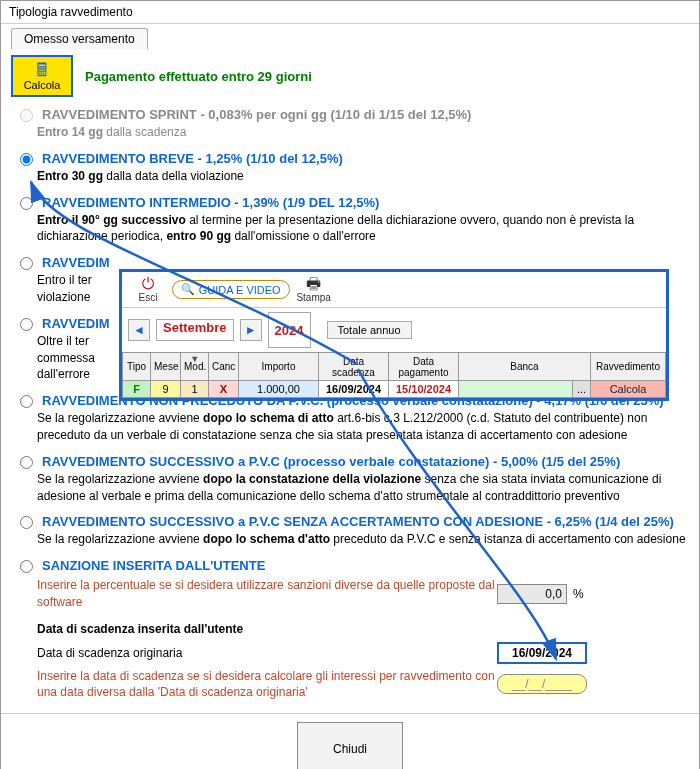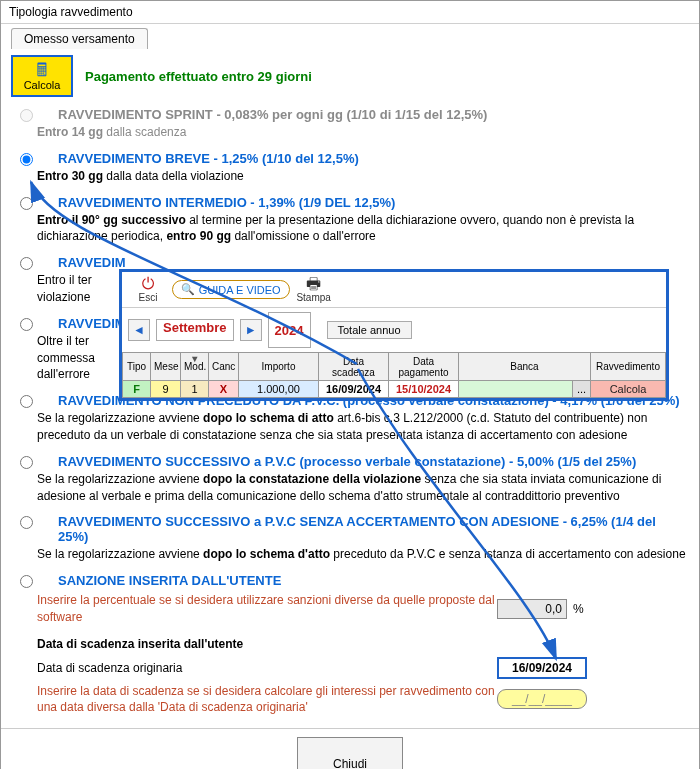--- a/index.html
+++ b/index.html
@@ -14,21 +14,21 @@
   .window { border: 1px solid #999; width: 700px; }
   .titlebar { padding: 4px 8px; font-size: 12px; background: #fff; border-bottom: 1px solid #d0d0d0; }
   .content { padding: 4px 10px 8px 10px; position: relative; }
   .tabbar { margin: 0 0 6px 0; }
   .tab { display: inline-block; border: 1px solid #aaa; border-bottom: none; padding: 3px 12px; border-radius: 3px 3px 0 0; background: #f8f8f8; font-size: 12px; }
   .calc-row { display: flex; align-items: center; gap: 12px; margin-bottom: 6px; }
   .calc-btn { width: 62px; height: 42px; border: 2px solid #1560d4; background: #ffe300; display: flex; flex-direction: column; align-items: center; justify-content: center; font-size: 11px; cursor: pointer; }
   .calc-btn .icn { font-size: 18px; line-height: 1; color: #1560d4; }
   .status-msg { color: #008000; font-weight: bold; font-size: 13px; }
   .opt { margin: 10px 0 4px 4px; }
-  .opt-h { display: flex; align-items: flex-start; gap: 22px; }
+  .opt-h { display: flex; align-items: flex-start; gap: 6px; }
   .opt-h input[type=radio] { margin-top: 2px; }
   .opt-title { color: #0b66d4; font-weight: bold; font-size: 13px; }
   .opt-title.disabled { color: #8a8a8a; }
   .opt-desc { margin: 2px 0 0 22px; font-size: 12px; line-height: 1.4; }
   .opt-desc b { font-weight: bold; }
   .opt-desc.redish { color: #c04a2b; }
   .opt-desc.disabled { color: #8a8a8a; }
   .embedded {
     position: absolute;
     left: 118px;

